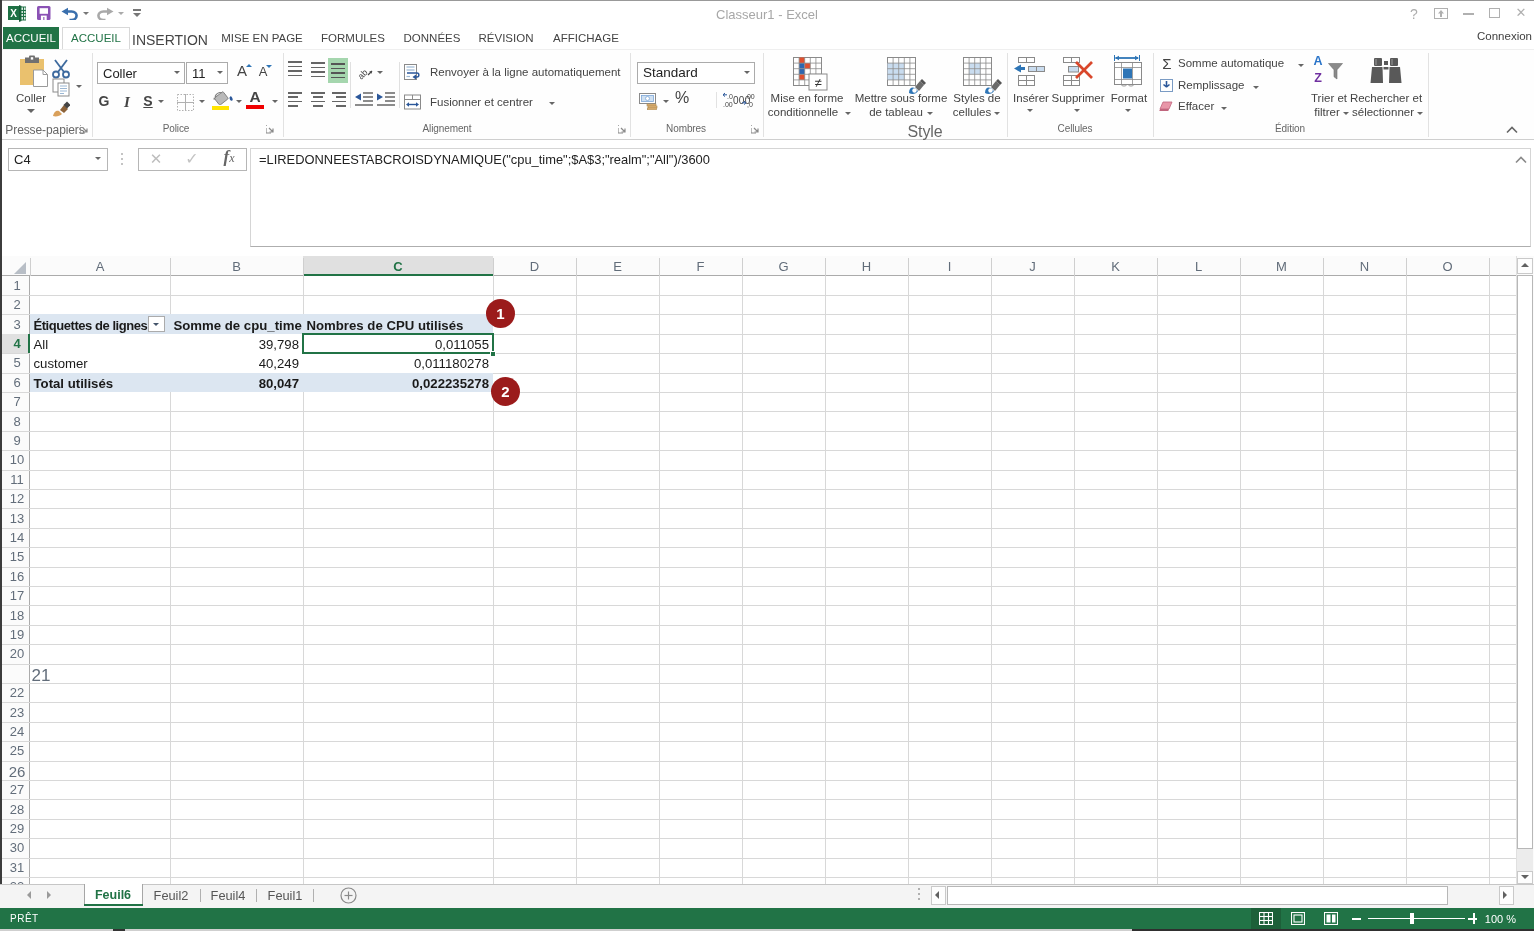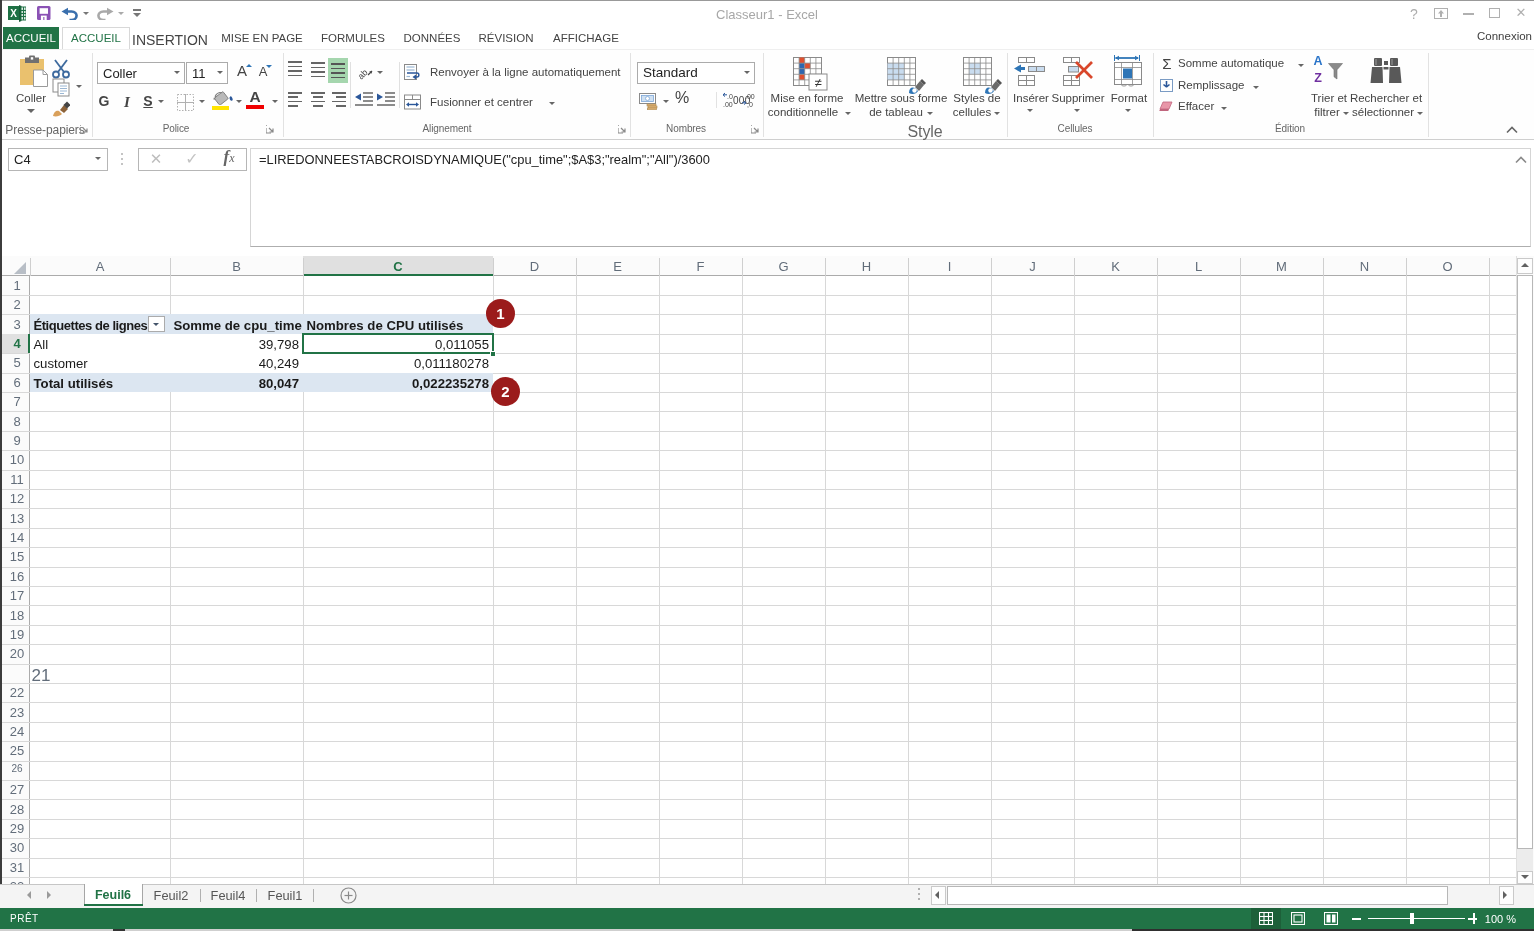--- a/index.html
+++ b/index.html
@@ -520,21 +520,21 @@
 <div style="position:absolute;left:17px;transform:translateX(-50%);top:665.7px;font-size:17px;color:#626d7a;font-weight:400;white-space:nowrap;margin-left:24px;">21</div>
 <div style="position:absolute;left:2px;top:682.9px;width:28px;height:1px;background:#d8d8d8;"></div>
 <div style="position:absolute;left:17px;transform:translateX(-50%);top:685.1px;font-size:13px;color:#626d7a;font-weight:400;white-space:nowrap;">22</div>
 <div style="position:absolute;left:2px;top:702.3px;width:28px;height:1px;background:#d8d8d8;"></div>
 <div style="position:absolute;left:17px;transform:translateX(-50%);top:704.5px;font-size:13px;color:#626d7a;font-weight:400;white-space:nowrap;">23</div>
 <div style="position:absolute;left:2px;top:721.7px;width:28px;height:1px;background:#d8d8d8;"></div>
 <div style="position:absolute;left:17px;transform:translateX(-50%);top:723.9000000000001px;font-size:13px;color:#626d7a;font-weight:400;white-space:nowrap;">24</div>
 <div style="position:absolute;left:2px;top:741.1px;width:28px;height:1px;background:#d8d8d8;"></div>
 <div style="position:absolute;left:17px;transform:translateX(-50%);top:743.3px;font-size:13px;color:#626d7a;font-weight:400;white-space:nowrap;">25</div>
 <div style="position:absolute;left:2px;top:760.5px;width:28px;height:1px;background:#d8d8d8;"></div>
-<div style="position:absolute;left:17px;transform:translateX(-50%);top:762.7px;font-size:10px;color:#626d7a;font-weight:400;white-space:nowrap;">26</div>
+<div style="position:absolute;left:17px;transform:translateX(-50%);top:762.7px;font-size:15px;color:#626d7a;font-weight:400;white-space:nowrap;">26</div>
 <div style="position:absolute;left:2px;top:779.9px;width:28px;height:1px;background:#d8d8d8;"></div>
 <div style="position:absolute;left:17px;transform:translateX(-50%);top:782.1px;font-size:13px;color:#626d7a;font-weight:400;white-space:nowrap;">27</div>
 <div style="position:absolute;left:2px;top:799.3px;width:28px;height:1px;background:#d8d8d8;"></div>
 <div style="position:absolute;left:17px;transform:translateX(-50%);top:801.5px;font-size:13px;color:#626d7a;font-weight:400;white-space:nowrap;">28</div>
 <div style="position:absolute;left:2px;top:818.7px;width:28px;height:1px;background:#d8d8d8;"></div>
 <div style="position:absolute;left:17px;transform:translateX(-50%);top:820.9px;font-size:13px;color:#626d7a;font-weight:400;white-space:nowrap;">29</div>
 <div style="position:absolute;left:2px;top:838.1px;width:28px;height:1px;background:#d8d8d8;"></div>
 <div style="position:absolute;left:17px;transform:translateX(-50%);top:840.3px;font-size:13px;color:#626d7a;font-weight:400;white-space:nowrap;">30</div>
 <div style="position:absolute;left:2px;top:857.5px;width:28px;height:1px;background:#d8d8d8;"></div>
 <div style="position:absolute;left:17px;transform:translateX(-50%);top:859.7px;font-size:13px;color:#626d7a;font-weight:400;white-space:nowrap;">31</div>

